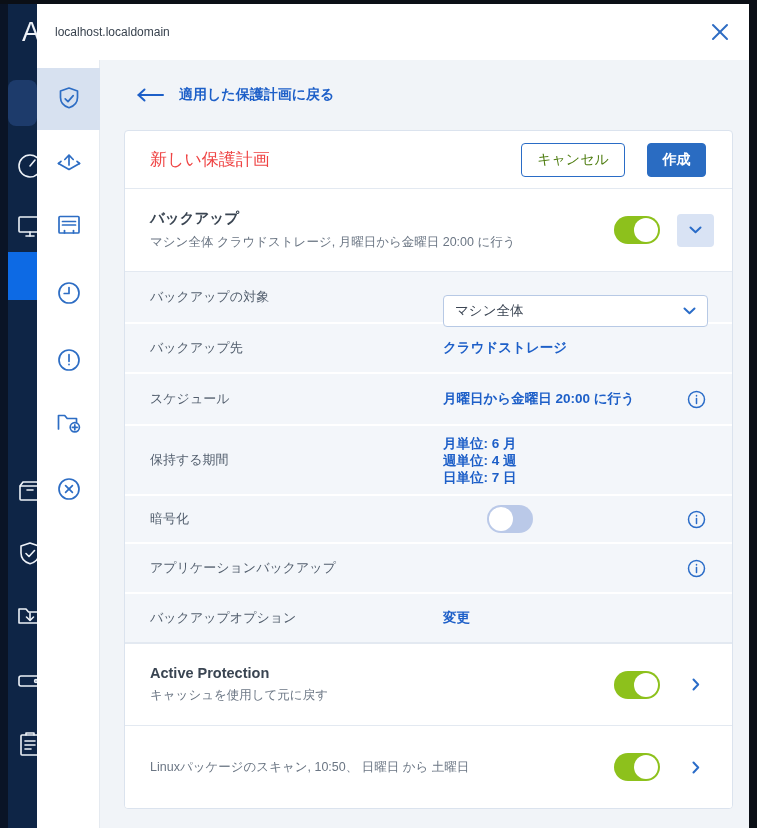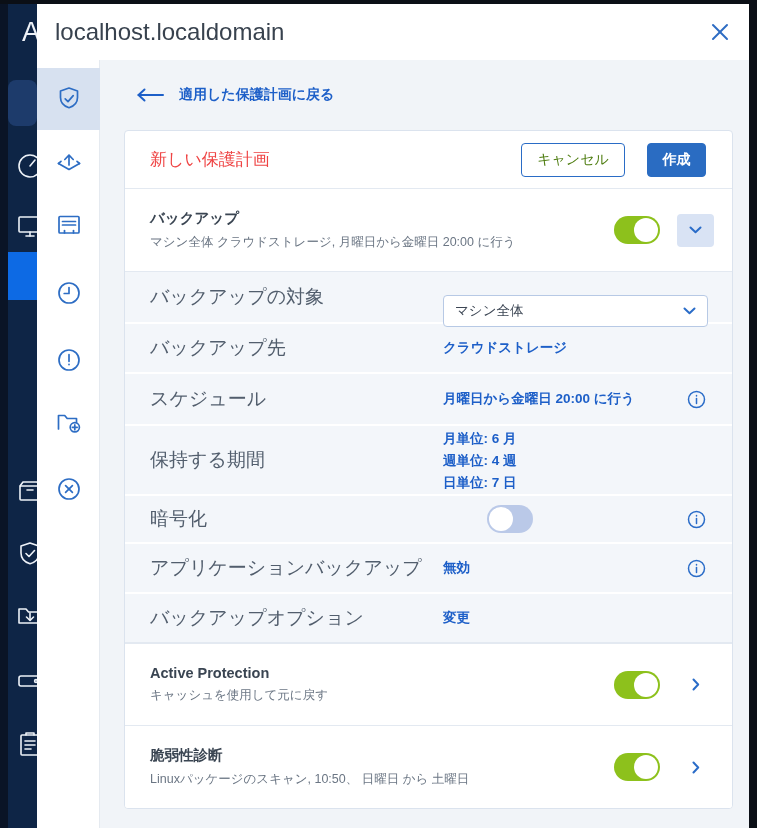--- a/index.html
+++ b/index.html
@@ -27,21 +27,21 @@
   .u-icon { position:absolute; left:15px; }
   .u-icon svg { stroke:#edf2f8; stroke-width:1.6; fill:none; stroke-linecap:round; stroke-linejoin:round; }
 
   
   .panel { position:absolute; left:37px; top:4px; width:712px; height:824px; background:#f1f4f8; }
 
   .panel-header {
     height:56px; background:#ffffff; display:flex; align-items:center;
     padding:0 16px 0 18px;
   }
-  .panel-title { flex:1; font-size:24px; color:#38424e; }
+  .panel-title { flex:1; font-size:12px; color:#38424e; }
   .close-btn { width:26px; height:26px; display:flex; align-items:center; justify-content:center; cursor:pointer; background:none; border:none; }
 
   .panel-body { position:absolute; top:56px; left:0; right:0; bottom:0; }
 
   
   .icon-strip {
     position:absolute; left:0; top:0; bottom:0; width:63px;
     background:#ffffff; border-right:1px solid #e5eaf0;
   }
   .strip-item {
@@ -86,34 +86,34 @@
   .expand-btn {
     width:37px; height:33px; background:#d9e3f4; border:none; border-radius:4px;
     display:flex; align-items:center; justify-content:center; cursor:pointer;
   }
   .chev-area { width:37px; display:flex; align-items:center; justify-content:center; cursor:pointer; }
 
   
   .settings { border-top:1px solid #e3e9f1; border-bottom:1px solid #e3e9f1; }
   .srow { display:flex; align-items:center; background:#f3f6fa; }
   .srow + .srow { border-top:2px solid #ffffff; }
-  .srow-label { width:318px; padding-left:25px; font-size:19px; color:#525e6d; flex:none; }
+  .srow-label { width:318px; padding-left:25px; font-size:13px; color:#525e6d; flex:none; }
   .srow-value { flex:1; display:flex; align-items:center; }
   .link { color:#1d5fc8; font-size:13.5px; font-weight:bold; cursor:pointer; }
   .srow-info { margin-left:auto; margin-right:26px; cursor:pointer; }
 
   .row-source { height:50px; }
   .row-dest { height:50px; }
   .row-schedule { height:52px; }
   .row-retention { height:70px; }
   .row-encryption { height:48px;gap:44px; }
   .row-app { height:50px; }
   .row-options { height:50px;justify-content:center; }
 
-  .retention-lines { display:flex; flex-direction:column; gap:5px; }
+  .retention-lines { display:flex; flex-direction:column; gap:0; }
   .retention-lines .link { line-height:17px; cursor:default; }
 
   .select {
     width:265px; height:32px; background:#ffffff; border:1px solid #b7c9e5; border-radius:4px;
     display:flex; align-items:center; padding:0 11px; cursor:pointer;margin-top:28px;
   }
   .select-value { flex:1; font-size:13.5px; color:#3c4654; }
 </style>
 </head>
 <body>
@@ -360,23 +360,20 @@
               <svg width="19" height="19" viewBox="0 0 19 19" stroke="#2a6cc8" stroke-width="1.5" fill="none" stroke-linecap="round">
                   <circle cx="9.5" cy="9.5" r="8"></circle>
                   <line x1="9.5" y1="8.6" x2="9.5" y2="13.4"></line>
                   <line x1="9.5" y1="5.6" x2="9.5" y2="5.9"></line>
                 </svg>
             </span>
           </div>
 
           <div class="srow row-app">
             <div class="srow-label">アプリケーションバックアップ</div>
-            <div class="srow-value">
-              <span class="link">無効</span>
-            </div>
             <span class="srow-info">
               <svg width="19" height="19" viewBox="0 0 19 19" stroke="#2a6cc8" stroke-width="1.5" fill="none" stroke-linecap="round">
                   <circle cx="9.5" cy="9.5" r="8"></circle>
                   <line x1="9.5" y1="8.6" x2="9.5" y2="13.4"></line>
                   <line x1="9.5" y1="5.6" x2="9.5" y2="5.9"></line>
                 </svg>
             </span>
           </div>
 
           <div class="srow row-options">
@@ -402,21 +399,20 @@
                 <svg width="8" height="13" viewBox="0 0 8 13" stroke="#2a6cc8" stroke-width="2" fill="none" stroke-linecap="round" stroke-linejoin="round">
                     <polyline points="1.5,1.5 6.2,6.5 1.5,11.5"></polyline>
                   </svg>
               </span>
             </div>
           </div>
         </div>
 
         <div class="module-row" style="height:83px">
           <div class="module-text">
-            <div class="module-title">脆弱性診断</div>
             <div class="module-sub">Linuxパッケージのスキャン, 10:50、 日曜日 から 土曜日</div>
           </div>
           <div class="module-controls">
             <div class="toggle on">
                 <span class="knob"></span>
               </div>
             <div class="chev-area">
               <span>
                 <svg width="8" height="13" viewBox="0 0 8 13" stroke="#2a6cc8" stroke-width="2" fill="none" stroke-linecap="round" stroke-linejoin="round">
                     <polyline points="1.5,1.5 6.2,6.5 1.5,11.5"></polyline>

